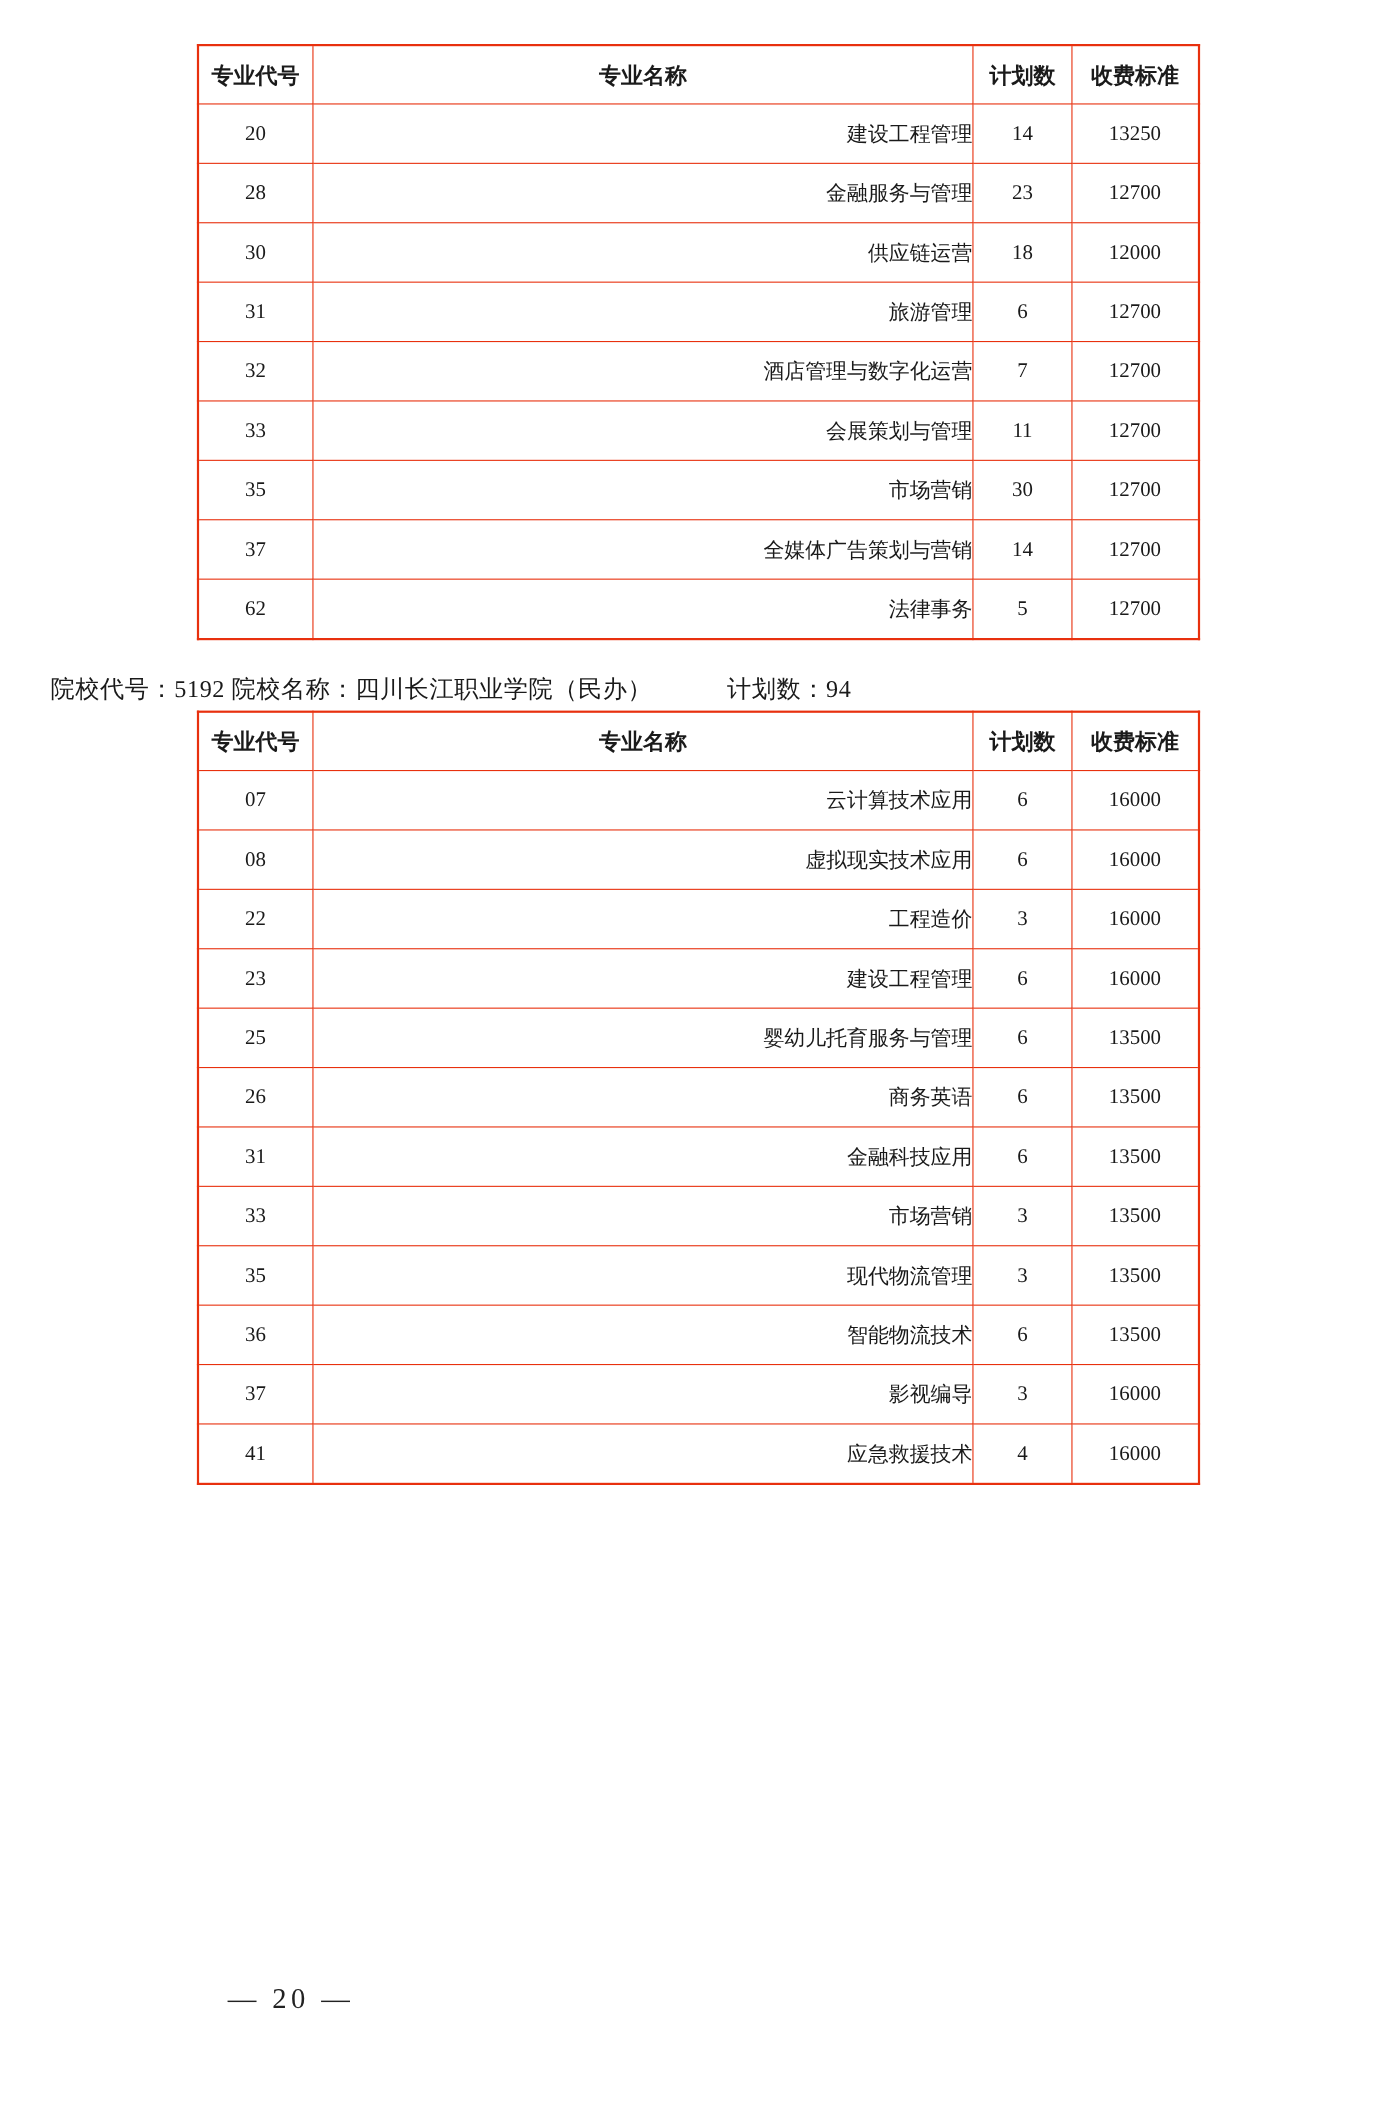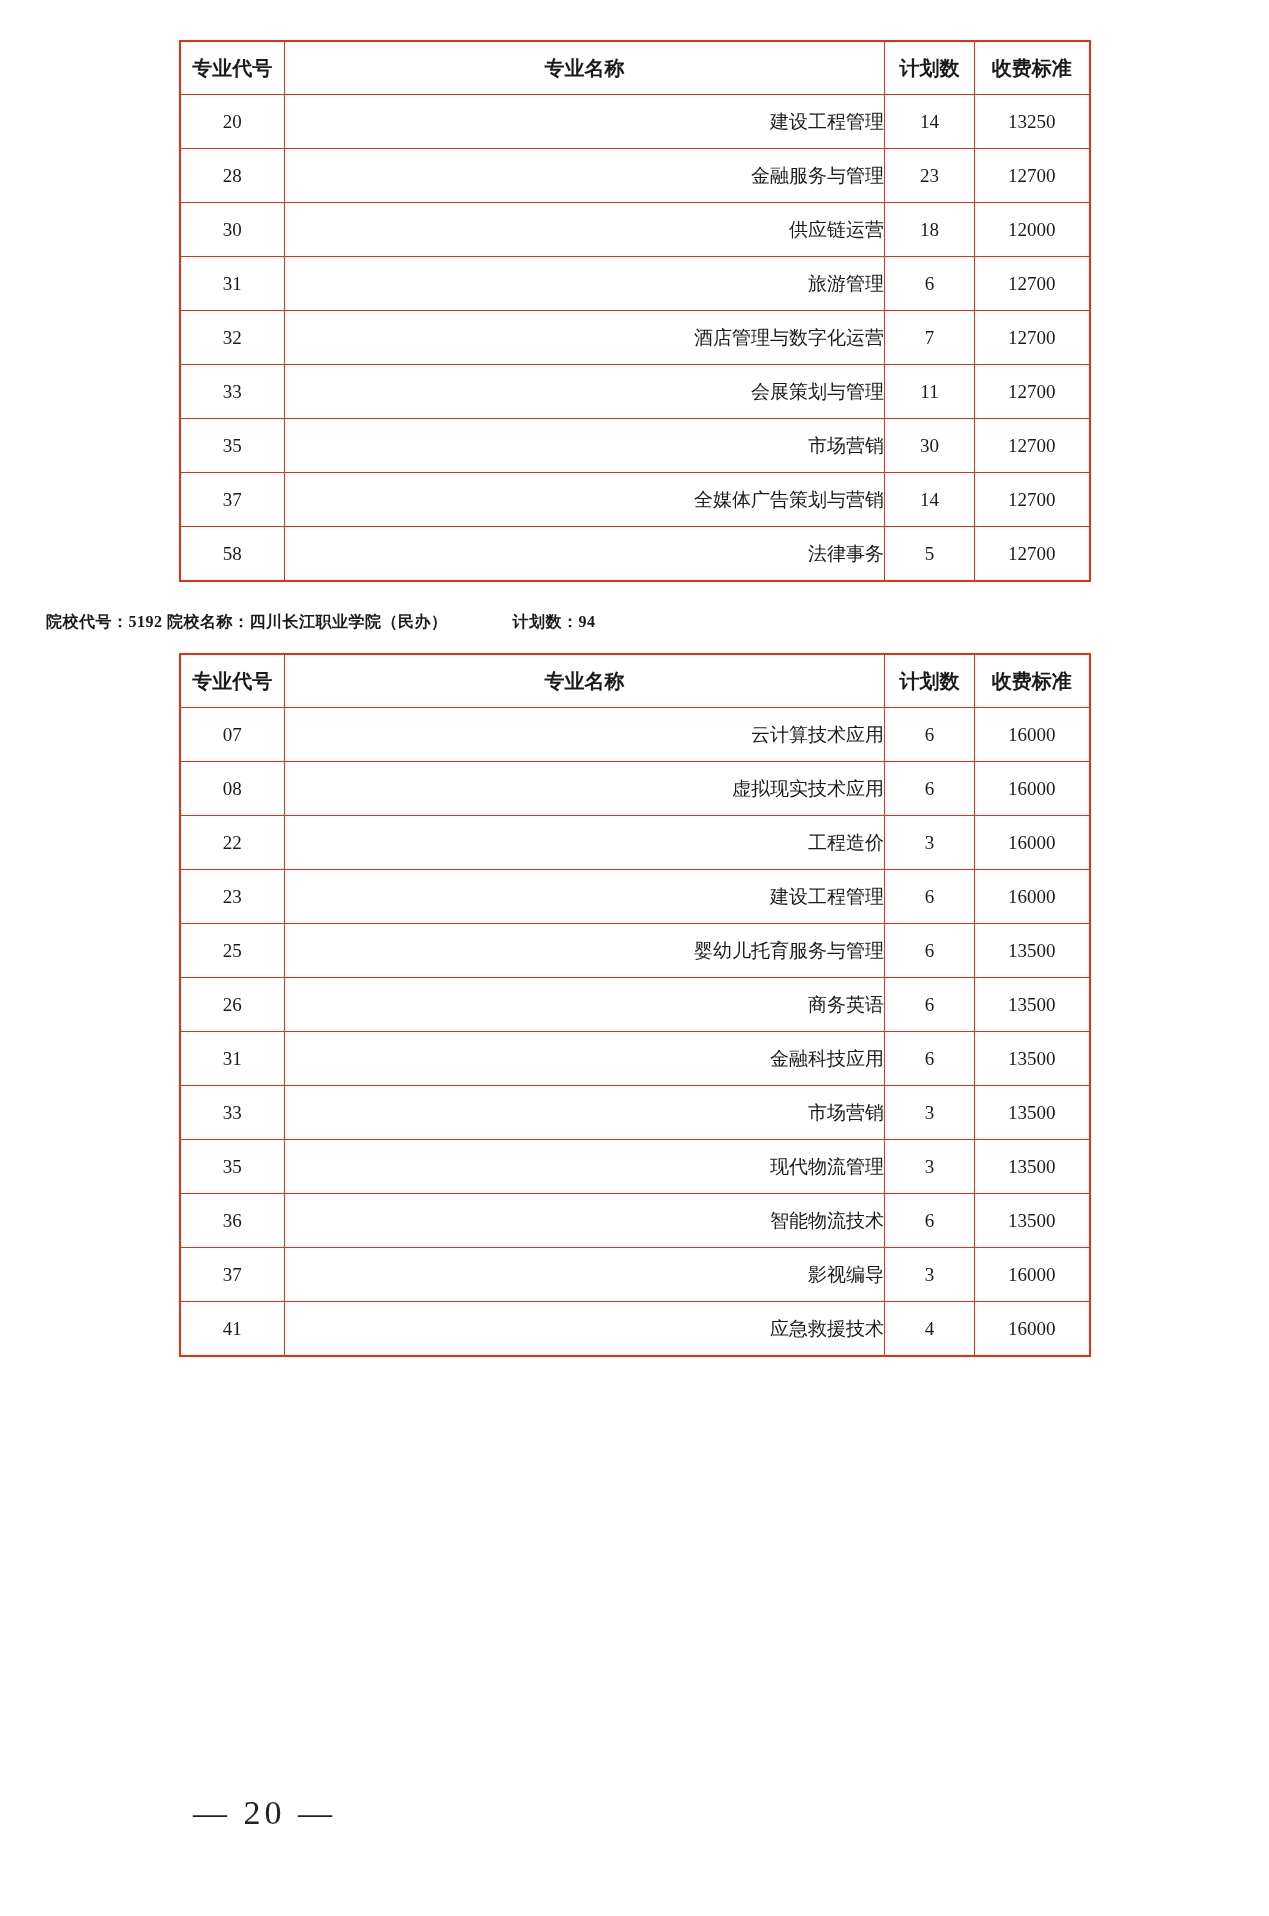--- a/index.html
+++ b/index.html
@@ -49,37 +49,37 @@
   col.c-fee  { width: 115px; }
 
   td.code, td.plan, td.fee {
     text-align: center;
   }
   td.name {
     text-align: right;
     padding-left: 16px;
   }
   .section-title {
-    font-size: 16px;
-    font-weight: bold;
-    margin: 30px 0 20px 10px;
+    font-size: 22px;
+    font-weight: normal;
+    margin: 30px 0 4px 10px;
     letter-spacing: 0.5px;
     font-family: "Liberation Serif", "DejaVu Serif", serif;
   }
   .section-title .gap {
     display: inline-block;
     width: 56px;
   }
   .page-footer {
     position: absolute;
     left: 0;
     right: 0;
     bottom: 48px;
     text-align: center;
-    font-size: 34px;
+    font-size: 26px;
     font-family: "Liberation Serif", "DejaVu Serif", serif;
     color: #222;
     letter-spacing: 4px;
     margin-left: 20px;
   }
   .footer-inner {
     display: inline-block;
     margin-left: -760px;
   }
 </style>
@@ -146,21 +146,21 @@
         <td class="plan">30</td>
         <td class="fee">12700</td>
       </tr>
       <tr>
         <td class="code">37</td>
         <td class="name">全媒体广告策划与营销</td>
         <td class="plan">14</td>
         <td class="fee">12700</td>
       </tr>
       <tr>
-        <td class="code">58</td>
+        <td class="code">62</td>
         <td class="name">法律事务</td>
         <td class="plan">5</td>
         <td class="fee">12700</td>
       </tr>
     </tbody>
   </table>
 
   <div class="section-title">
     <span>院校代号：5192  院校名称：四川长江职业学院（民办）</span>
     <span class="gap"></span>

